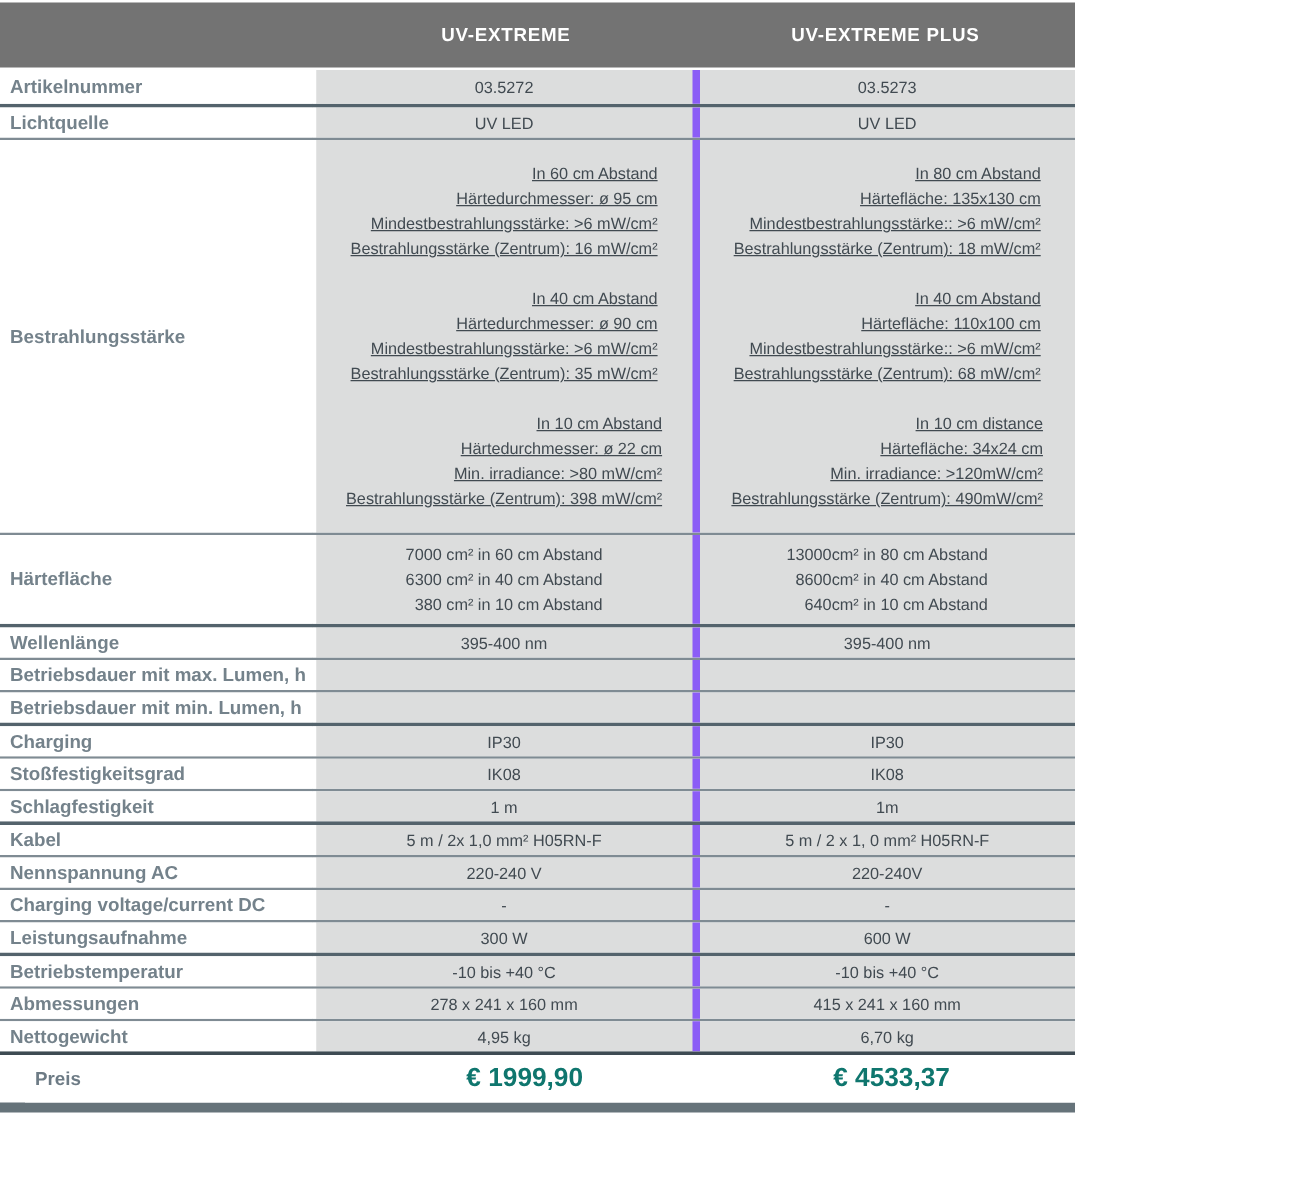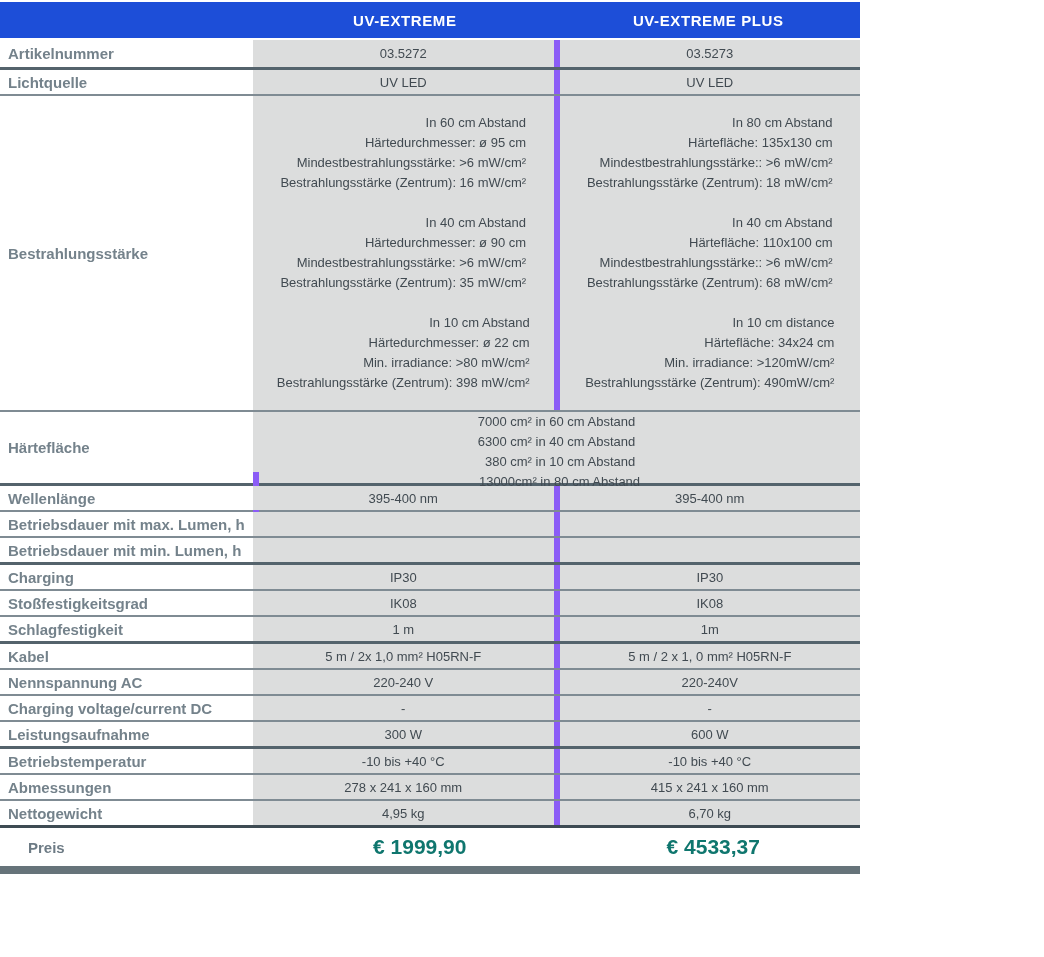--- a/index.html
+++ b/index.html
@@ -4,21 +4,21 @@
 <style>
   html, body { margin: 0; padding: 0; }
   body {
     width: 1044px; height: 957px; background: #ffffff;
     font-family: "Liberation Sans", sans-serif;
     position: relative; overflow: hidden;
   }
   .spec-table { position: absolute; top: 2px; left: 0; width: 860px; }
 
   
-  .thead { display: flex; height: 36px; background: #1d4ed8; margin-bottom: 2px; }
+  .thead { display: flex; height: 52px; background: #737373; margin-bottom: 2px; }
   .thead .label-spacer { width: 253px; }
   .thead .hcell {
     flex: 1; display: flex; align-items: center; justify-content: center;
     color: #ffffff; font-weight: bold; font-size: 15px; letter-spacing: 0.6px;
   }
 
   
   .row { display: flex; border-bottom: 2px solid #7f8b93; }
   .row.strong { border-bottom: 3px solid #54636c; }
   .row.darkline { border-bottom: 3px solid #3e4b53; }
@@ -36,22 +36,22 @@
   .vcell + .vcell { border-left: 6px solid #8b5cf6; }
 
   .r-simple .label-cell, .r-simple .vals { height: 24px; }
 
   
   .r-irradiance .vals { height: 314px; }
   .r-irradiance .vcell {
     flex-direction: column; justify-content: flex-start; padding-top: 17px;
     box-sizing: border-box;
   }
-  .block { white-space: pre-line; line-height: 20px; margin-bottom: 20px; }
-  .r-area .vals { height: 71px; flex-direction: column; }
+  .block { white-space: pre-line; line-height: 20px; margin-bottom: 20px; text-decoration: underline; }
+  .r-area .vals { height: 71px; }
   .r-area .vcell { white-space: pre-line; line-height: 20px; }
 
   .r-artikel .label-cell, .r-artikel .vals { height: 27px; }
 
   
   .price-row { display: flex; height: 38px; background: #ffffff; margin-left: 20px; }
   .price-row .label-cell { background: #ffffff; color: #6d7b85; }
   .price-row .vals { background: #ffffff; }
   .price-row .vcell {
     color: #0f766e; font-weight: bold; font-size: 21px; border-left: none;

